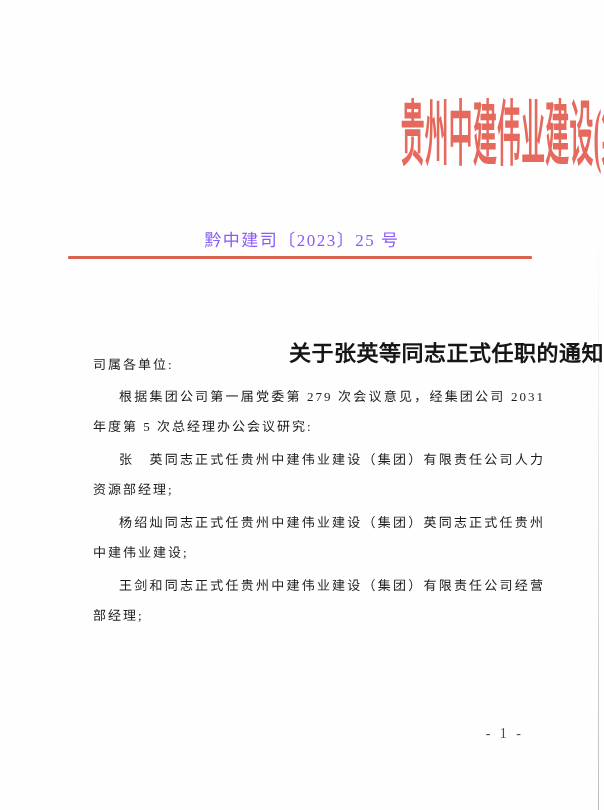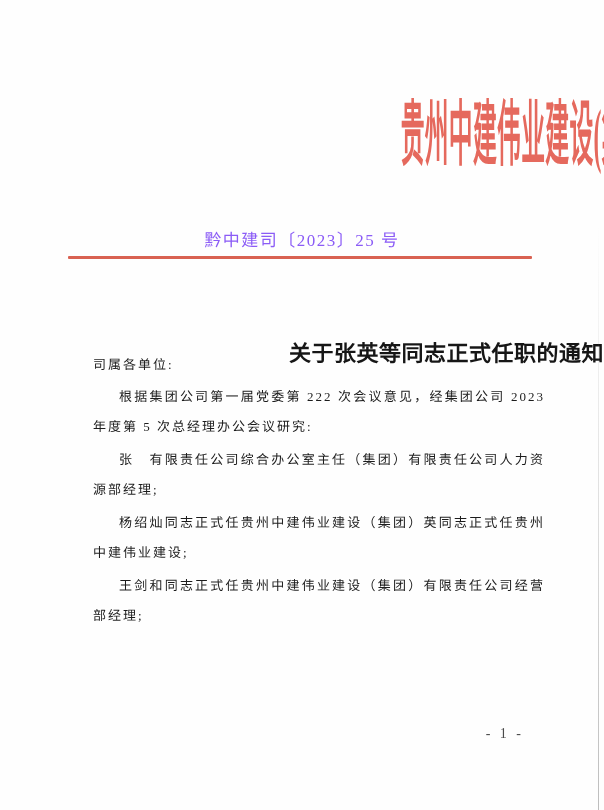--- a/index.html
+++ b/index.html
@@ -108,22 +108,22 @@
   </div>
 
   <div class="doc-number">黔中建司〔2023〕25 号</div>
 
   <div class="red-rule"></div>
 
   <div class="doc-title">关于张英等同志正式任职的通知</div>
 
   <div class="body-text">
     <p class="salutation">司属各单位:</p>
-    <p class="para">根据集团公司第一届党委第 222 次会议意见，经集团公司 2023 年度第 5 次总经理办公会议研究:</p>
-    <p class="para">张　有限责任公司综合办公室主任（集团）有限责任公司人力资源部经理;</p>
+    <p class="para">根据集团公司第一届党委第 279 次会议意见，经集团公司 2031 年度第 5 次总经理办公会议研究:</p>
+    <p class="para">张　英同志正式任贵州中建伟业建设（集团）有限责任公司人力资源部经理;</p>
     <p class="para">杨绍灿同志正式任贵州中建伟业建设（集团）英同志正式任贵州中建伟业建设;</p>
     <p class="para">王剑和同志正式任贵州中建伟业建设（集团）有限责任公司经营部经理;</p>
   </div>
 
   <div class="page-number">- 1 -</div>
 
   <div class="scan-edge"></div>
 
 </div>
 

